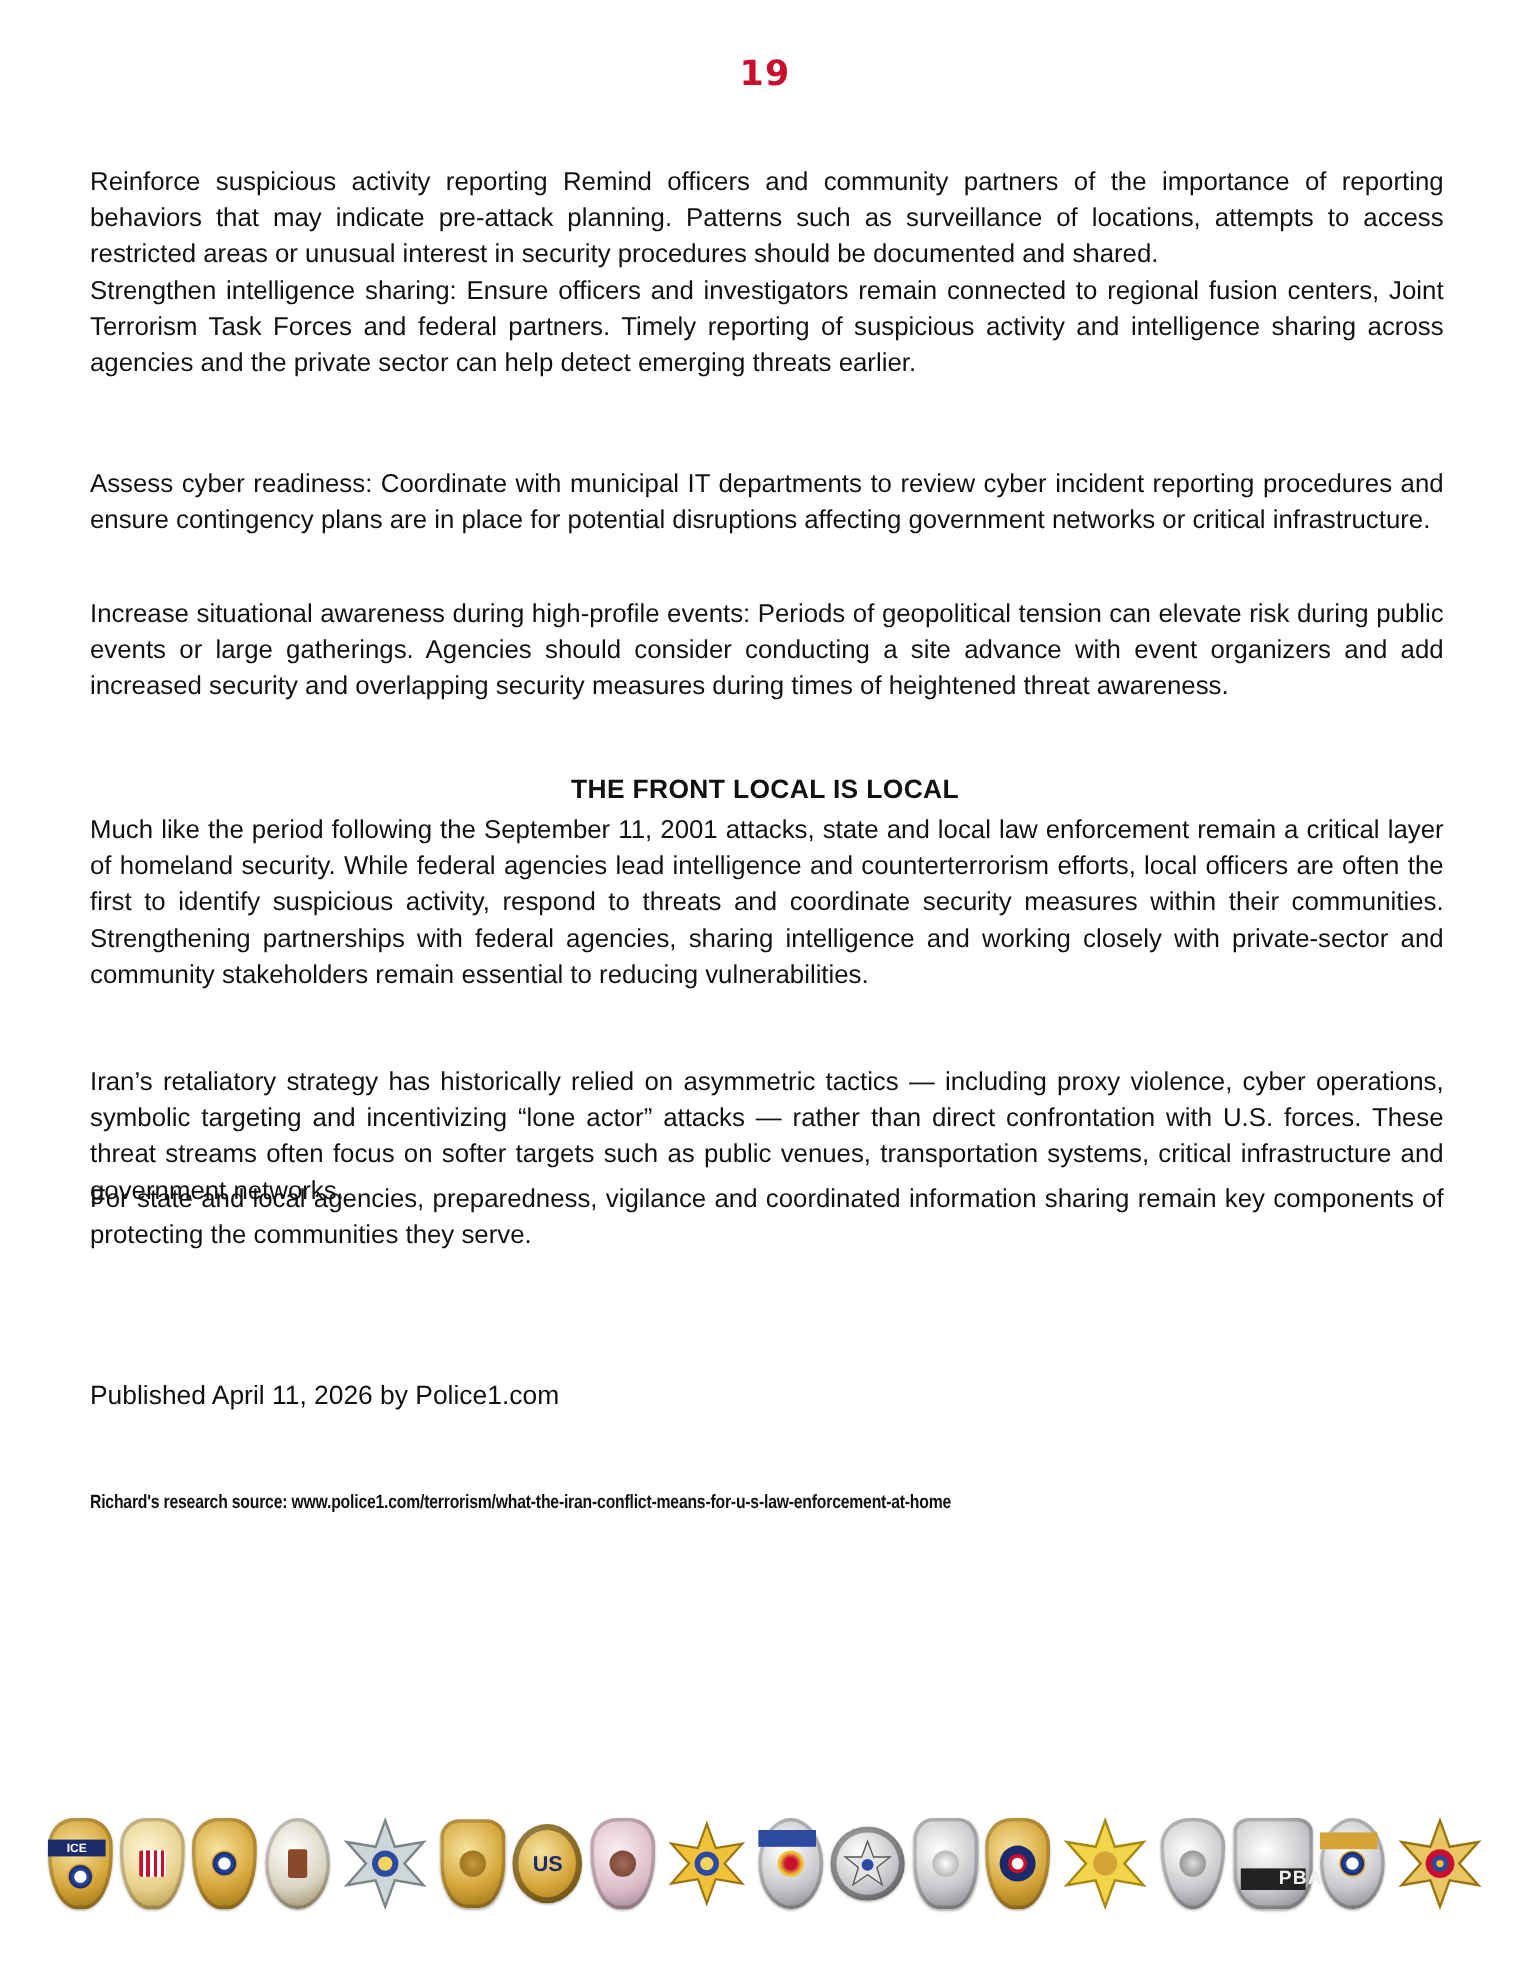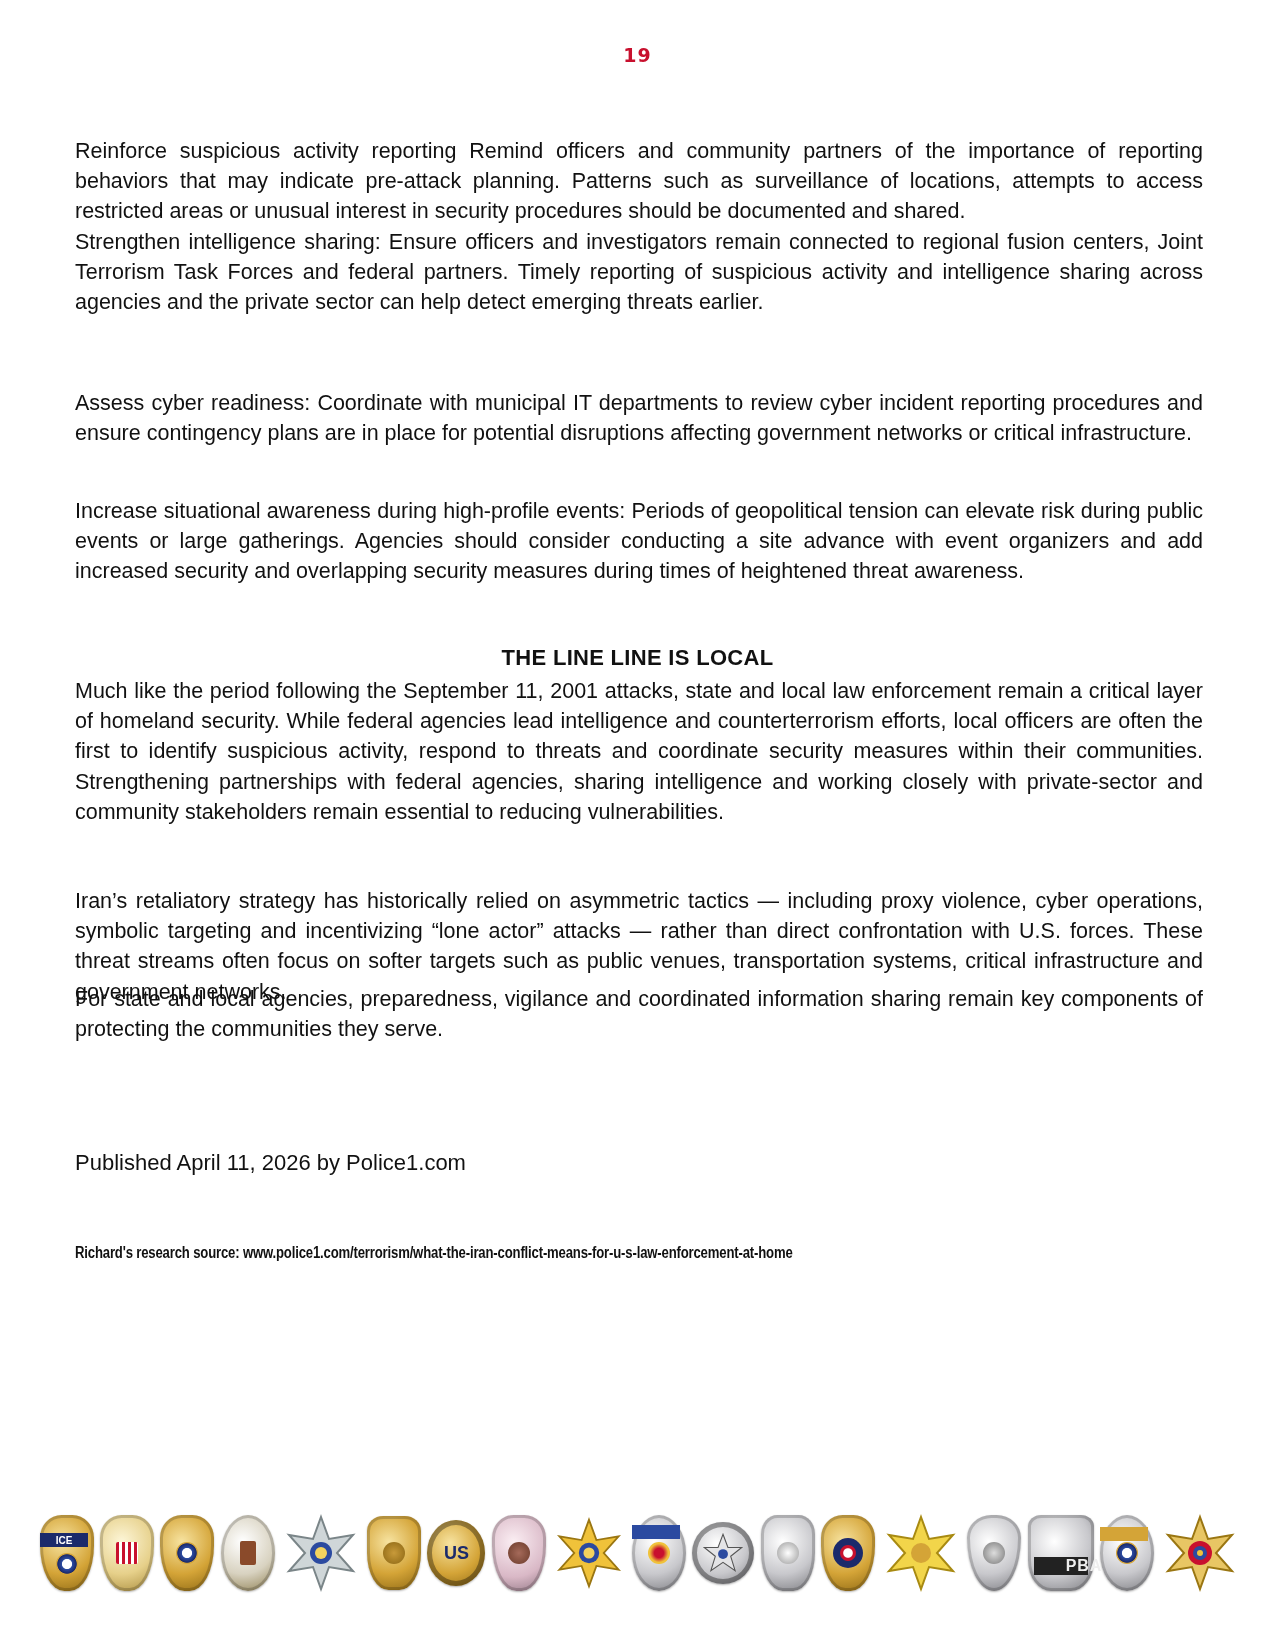--- a/index.html
+++ b/index.html
@@ -1,19 +1,19 @@
 <!DOCTYPE html>
 <html><head>
 <meta charset="utf-8">
 <style>
   html, body { margin: 0; padding: 0; background: #ffffff; }
   body { width: 1275px; height: 1650px; position: relative; overflow: hidden;
          font-family: "DejaVu Sans", "Liberation Sans", sans-serif; color: #111; }
   .page-num { position: absolute; top: 44px; left: 0; width: 1275px; text-align: center;
-              color: #c8102e; font-weight: bold; font-size: 19px; letter-spacing: 1px; }
+              color: #c8102e; font-weight: bold; font-size: 29px; letter-spacing: 1px; }
   .body-text { position: absolute; left: 75px; width: 1128px; font-size: 21.5px; line-height: 30.2px;
                text-align: justify; font-family: "Liberation Sans", sans-serif; }
   .body-text p { margin: 0; }
   .p1 { top: 136px; }
   .p2 { top: 388px; }
   .p3 { top: 496px; }
   .heading { position: absolute; top: 645px; left: 0; width: 1275px; text-align: center;
              font-weight: bold; font-size: 22px; font-family: "Liberation Sans", sans-serif; letter-spacing: 0.3px; }
   .p4 { top: 676px; }
   .p5 { top: 886px; }
@@ -53,21 +53,21 @@
 </div>
 
 <div class="body-text p2">
   <p>Assess cyber readiness: Coordinate with municipal IT departments to review cyber incident reporting procedures and ensure contingency plans are in place for potential disruptions affecting government networks or critical infrastructure.</p>
 </div>
 
 <div class="body-text p3">
   <p>Increase situational awareness during high-profile events: Periods of geopolitical tension can elevate risk during public events or large gatherings. Agencies should consider conducting a site advance with event organizers and add increased security and overlapping security measures during times of heightened threat awareness.</p>
 </div>
 
-<div class="heading">THE LINE LINE IS LOCAL</div>
+<div class="heading">THE FRONT LOCAL IS LOCAL</div>
 
 <div class="body-text p4">
   <p>Much like the period following the September 11, 2001 attacks, state and local law enforcement remain a critical layer of homeland security. While federal agencies lead intelligence and counterterrorism efforts, local officers are often the first to identify suspicious activity, respond to threats and coordinate security measures within their communities. Strengthening partnerships with federal agencies, sharing intelligence and working closely with private-sector and community stakeholders remain essential to reducing vulnerabilities.</p>
 </div>
 
 <div class="body-text p5">
   <p>Iran’s retaliatory strategy has historically relied on asymmetric tactics — including proxy violence, cyber operations, symbolic targeting and incentivizing “lone actor” attacks — rather than direct confrontation with U.S. forces. These threat streams often focus on softer targets such as public venues, transportation systems, critical infrastructure and government networks.</p>
 </div>
 
 <div class="body-text p6">

